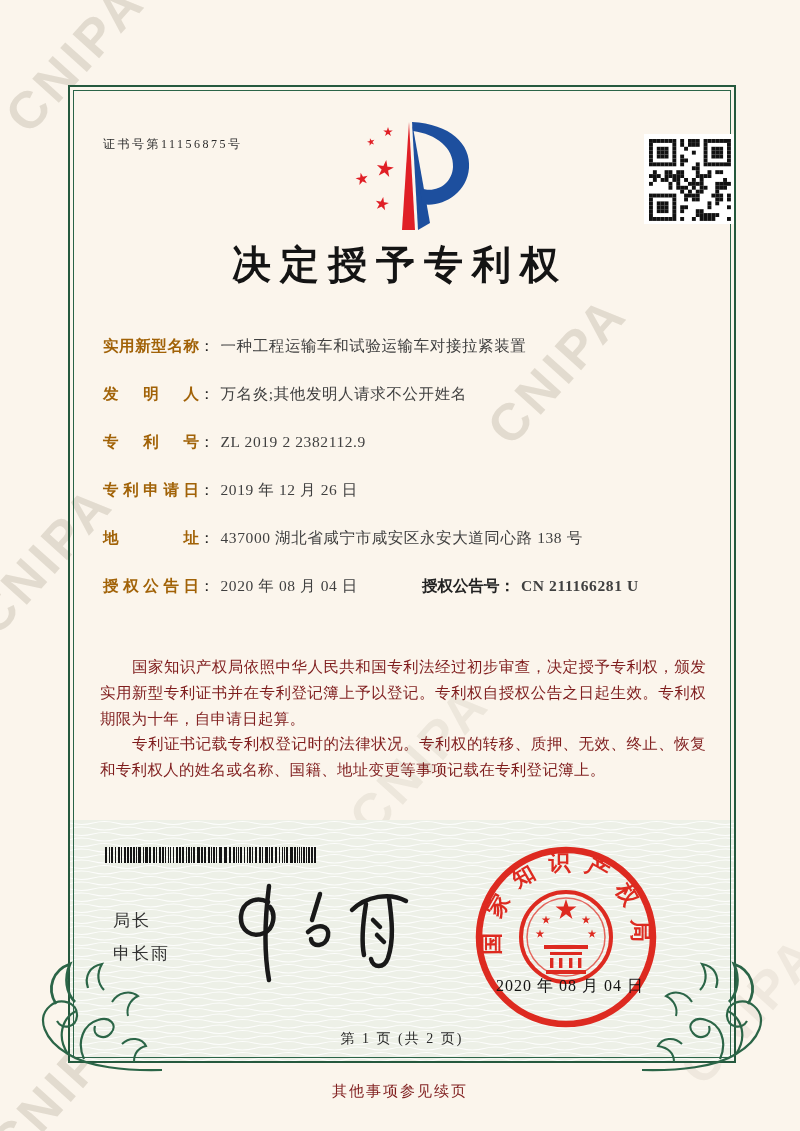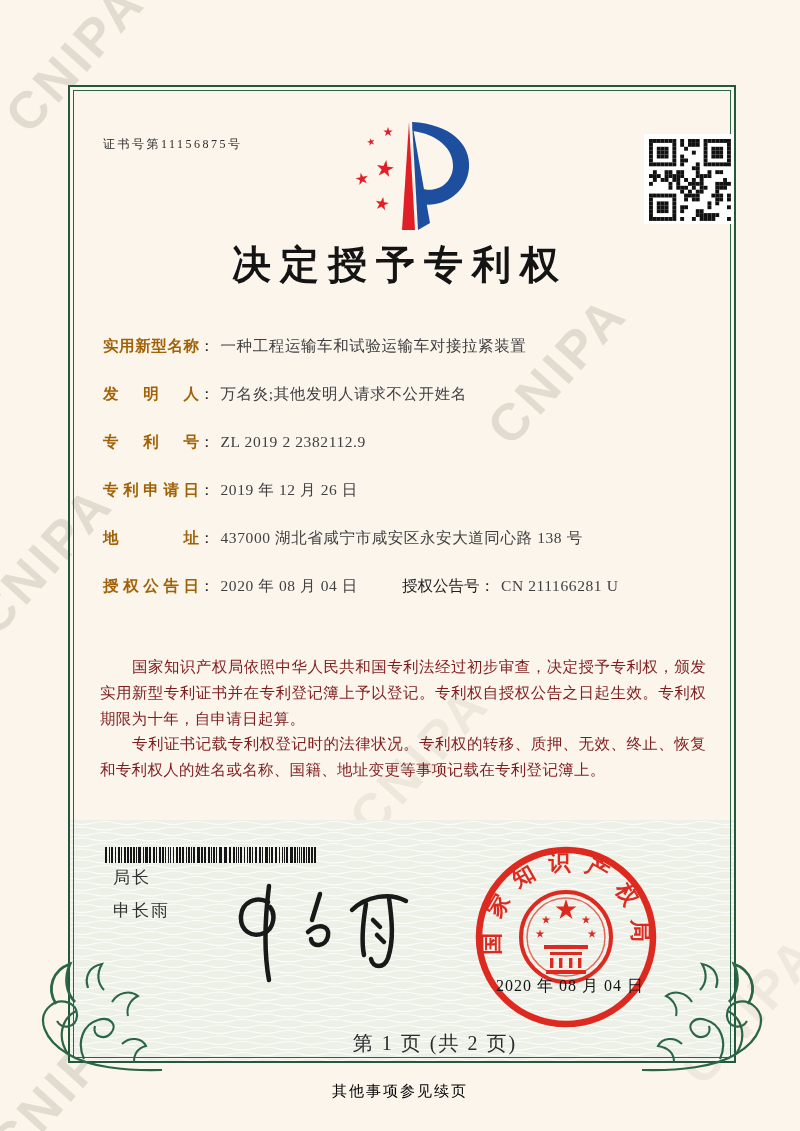--- a/index.html
+++ b/index.html
@@ -34,46 +34,46 @@
     font-size:39px;font-weight:bold;letter-spacing:9px;color:#141414;
   }
   .fields{left:103px;top:322px;width:612px;}
   .frow{height:48px;line-height:48px;font-size:15.5px;white-space:nowrap;}
   .flabel{
     display:inline-block;width:96px;text-align:justify;text-align-last:justify;
     vertical-align:top;color:#a16207;font-weight:bold;
   }
   .colon{margin-right:6px;}
   .fvalue{letter-spacing:.6px;color:#404040;}
-  .pair2{margin-left:44px;}
+  .pair2{margin-left:64px;font-weight:bold;}
   .paras{
     left:100px;top:654px;width:606px;font-size:15.5px;line-height:25.8px;
     color:#7f1d1d;text-align:justify;letter-spacing:.3px;
   }
   .paras p{margin:0;text-indent:32px;}
   
   .wave-band{
     left:70px;top:820px;width:664px;height:241px;background:#edf0e7;
   }
   .barcode{left:105px;top:847px;}
   .sign-block{
-    left:113px;top:861px;font-family:"Liberation Sans","DejaVu Sans",sans-serif;
+    left:113px;top:904px;font-family:"Liberation Sans","DejaVu Sans",sans-serif;
     font-size:17px;color:#333;line-height:33px;letter-spacing:2px;
   }
   .signature{left:228px;top:876px;}
   .seal{left:471px;top:842px;}
   .seal-date{
     left:480px;top:976px;width:180px;text-align:center;
     font-size:16px;letter-spacing:1px;color:#141414;
   }
   .page-footer{
-    left:53px;width:668px;top:1030px;text-align:center;font-size:20px;color:#2a2a2a;letter-spacing:2px;padding-left:48px;
+    left:68px;width:668px;top:1030px;text-align:center;font-size:14px;color:#2a2a2a;letter-spacing:2px;
   }
   .cont-note{
-    left:0;right:0;top:1082px;text-align:center;font-size:15px;color:#000000;letter-spacing:2px;
+    left:0;right:0;top:1082px;text-align:center;font-size:15px;color:#7f1d1d;letter-spacing:2px;
   }
   .flourish{pointer-events:none;}
   .qr{left:644px;top:134px;}
 </style>
 </head>
 <body>
 
 <span class="wm" style="left:-14px;top:28px;">CNIPA</span>
 <span class="wm" style="left:468px;top:340px;">CNIPA</span>
 <span class="wm" style="left:-46px;top:530px;">CNIPA</span>

